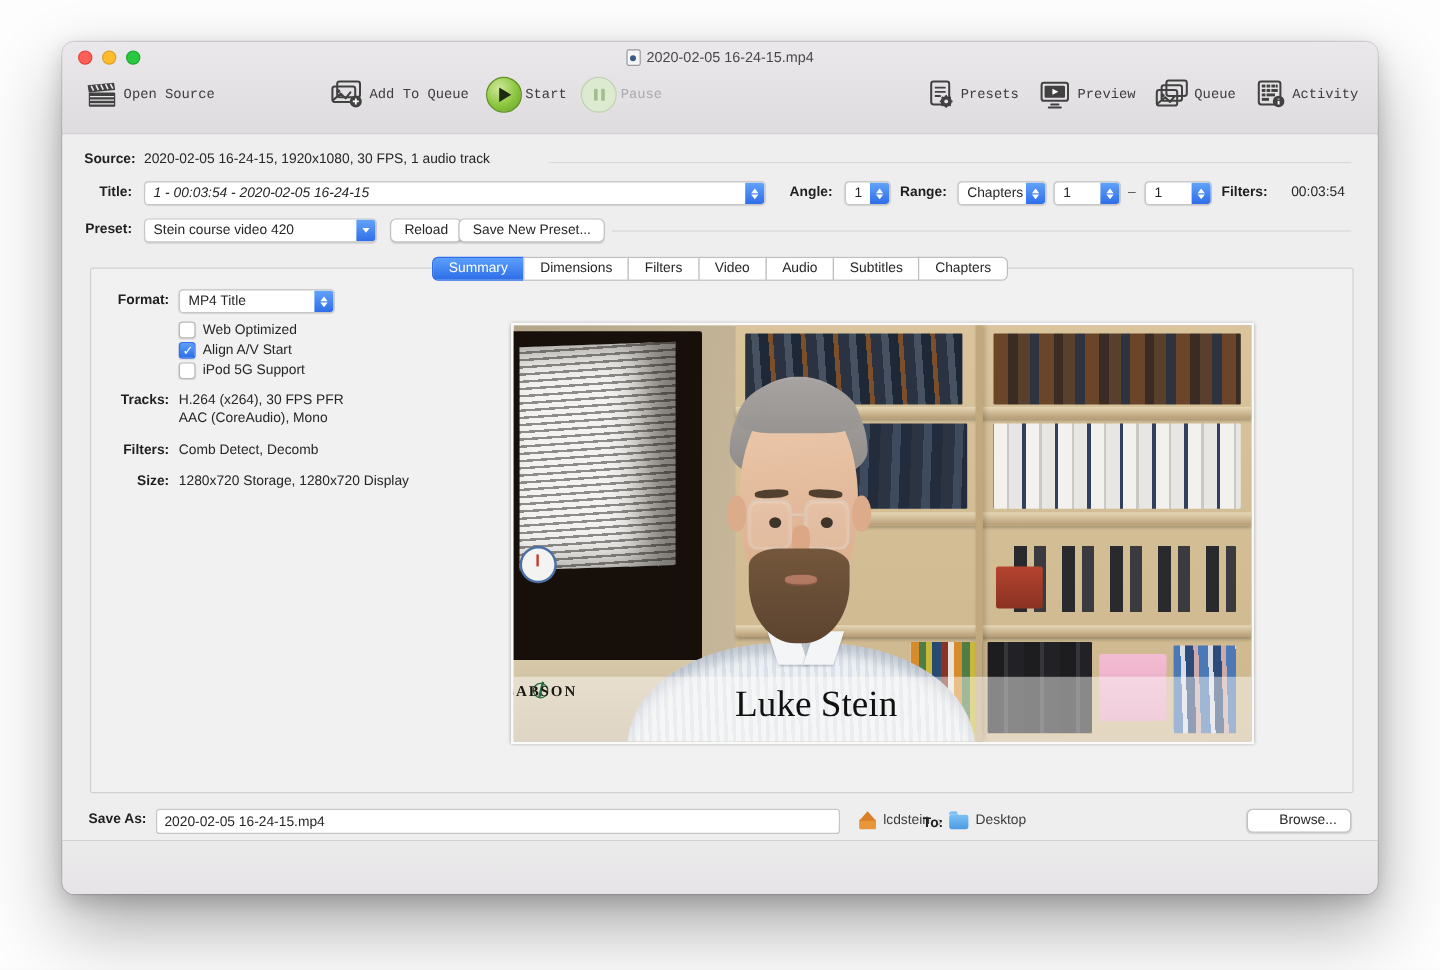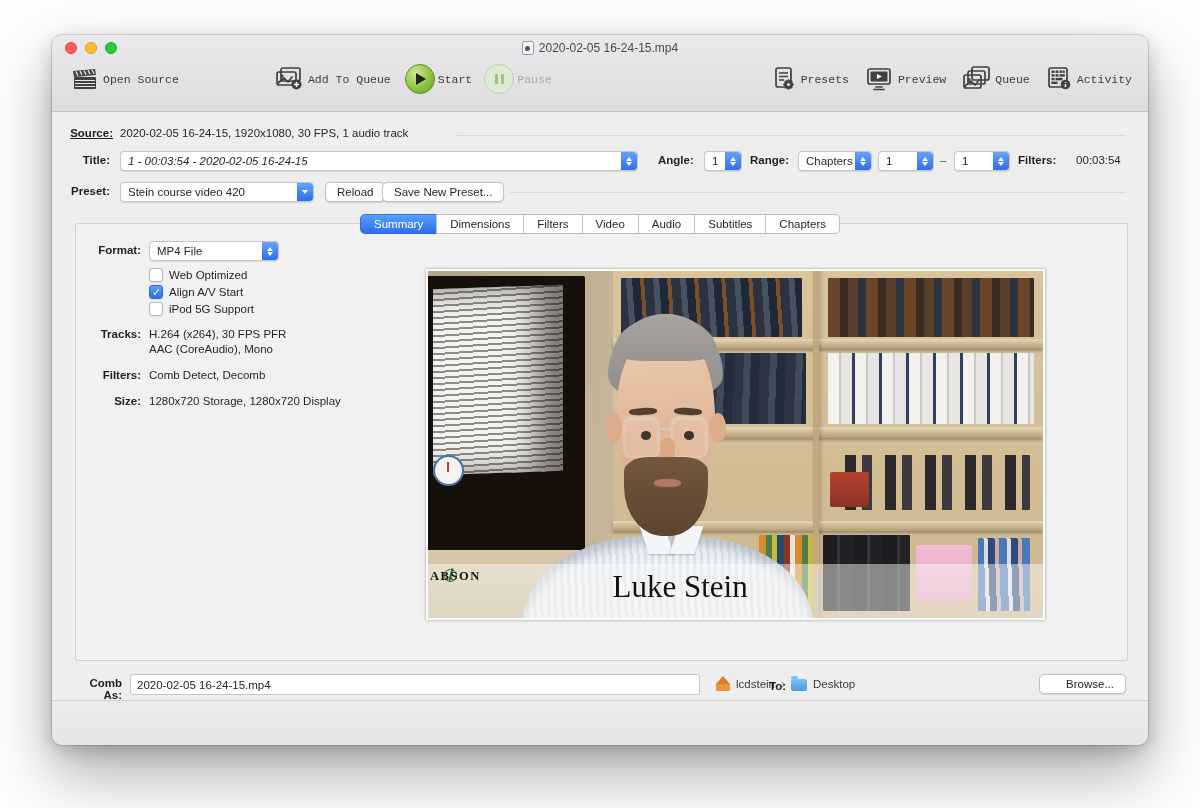--- a/index.html
+++ b/index.html
@@ -31,21 +31,21 @@
   .circle-btn.pause{background:#dcead0;border:1px solid #c0d2b0;}
   .pbars{display:flex;gap:3px;}
   .pbars i{width:3px;height:10px;background:#a3bc90;border-radius:1px;}
   .gl{stroke:#414141;fill:none;stroke-width:1.7;stroke-linejoin:round;stroke-linecap:round;}
   .glf{fill:#414141;stroke:none;}
   
   .content{position:absolute;left:0;top:78px;right:0;bottom:45px;background:#efeeef;font-size:11.5px;color:#262626;}
   .lbl{font-weight:700;color:#1f1f1f;}
   .faint-line{border-top:1px solid #dad8da;position:absolute;top:8px;}
   .row-source{position:absolute;top:14px;left:0;right:0;height:16px;}
-  .row-source .lbl{position:absolute;left:12px;width:49px;text-align:right;text-decoration:underline;}
+  .row-source .lbl{position:absolute;left:12px;width:49px;text-align:right;}
   .row-source .val{position:absolute;left:68px;}
   .row-title{position:absolute;top:38px;left:0;right:0;height:20px;}
   .row-preset{position:absolute;top:69px;left:0;right:0;height:20px;}
   .sel{position:absolute;display:flex;align-items:center;height:20px;background:#fff;border:1px solid #c8c6c8;
     border-radius:4px;padding-left:7px;font-size:11.5px;box-shadow:0 .5px 1px rgba(0,0,0,.10);overflow:hidden;white-space:nowrap;}
   .stepper{margin-left:auto;align-self:stretch;width:16px;background:linear-gradient(#62a4fa,#2f6ee9);
     display:flex;flex-direction:column;align-items:center;justify-content:center;gap:1px;border-radius:0 3px 3px 0;flex:0 0 16px;}
   .stepper .up{width:0;height:0;border-left:3.5px solid transparent;border-right:3.5px solid transparent;border-bottom:4px solid #fff;}
   .stepper .dn{width:0;height:0;border-left:3.5px solid transparent;border-right:3.5px solid transparent;border-top:4px solid #fff;}
   .btn{display:inline-flex;align-items:center;justify-content:center;height:20px;padding:0 11px;background:#fff;
@@ -340,21 +340,21 @@
       <button class="tab">Filters</button>
       <button class="tab">Video</button>
       <button class="tab">Audio</button>
       <button class="tab">Subtitles</button>
       <button class="tab">Chapters</button>
     </div>
 
     <div class="tabbox">
       <span class="fl lbl" style="top:20px;">Format:</span>
       <div class="sel" style="left:73px;top:17px;width:130px;">
-        <span>MP4 File</span>
+        <span>MP4 Title</span>
         <span class="stepper">
             <span class="up"></span>
             <span class="dn"></span>
           </span>
       </div>
 
       <div class="cb-row" style="top:44px;text-align:right;">
         <span class="cbox"></span>
         <span>Web Optimized</span>
       </div>
@@ -423,21 +423,21 @@
           <div class="logo-wrap">
             <span class="logo-globe"></span>
             <span class="logo-text">BABSON</span>
           </div>
           <span class="speaker-name">Luke Stein</span>
         </div>
       </div>
     </div>
 
     <div class="save-row">
-      <span class="lbl">Comb As:</span>
+      <span class="lbl">Save As:</span>
       <input class="save-input" type="text" value="2020-02-05 16-24-15.mp4" style="">
       <div class="to-wrap">
         <span class="lbl">To:</span>
         <span class="home-ico"></span>
         <span class="path-txt">lcdstein</span>
         <span class="path-sep">›</span>
         <span class="folder-ico"></span>
         <span class="path-txt">Desktop</span>
       </div>
       <button class="btn browse-btn">Browse...</button>

